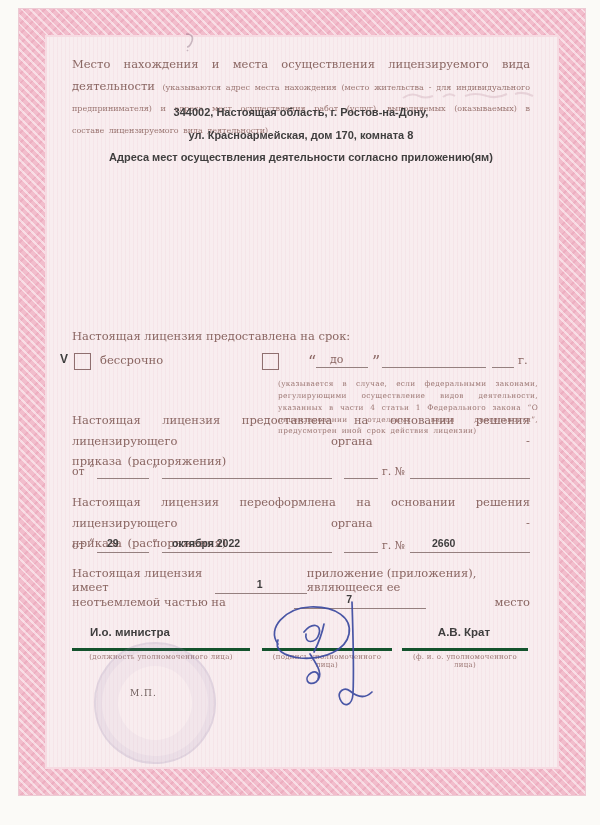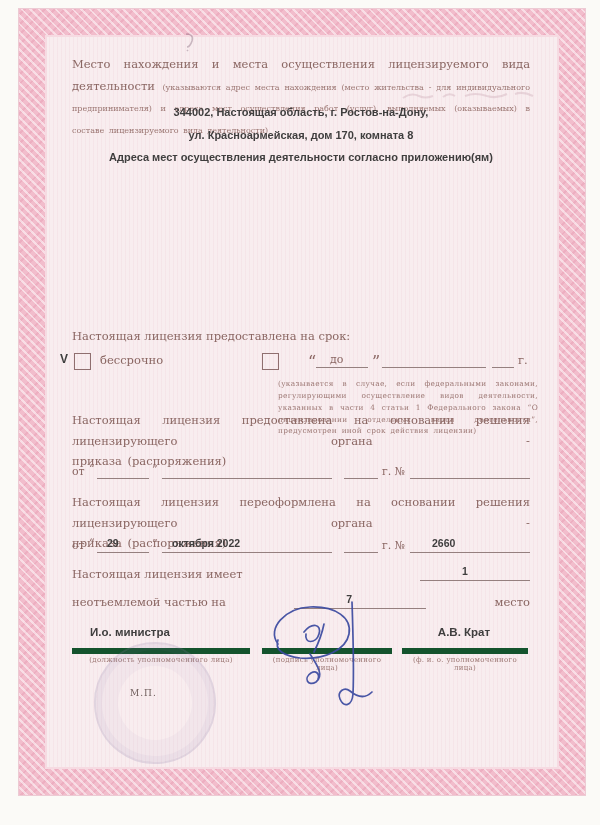--- a/index.html
+++ b/index.html
@@ -22,21 +22,21 @@
   .filled{font-family:"Liberation Sans", sans-serif;font-weight:bold;color:#3f3e3e;}
   .abs{position:absolute;}
   .just{text-align:justify;word-spacing:2px;}
   .jline{display:block;text-align:justify;text-align-last:justify;word-spacing:2px;}
   .nline{display:block;word-spacing:2px;}
   .blank{display:inline-block;border-bottom:1px solid #95807f;height:13px;position:relative;vertical-align:baseline;}
   .fill{position:absolute;bottom:2px;left:10px;font-family:"Liberation Sans", sans-serif;
         font-weight:bold;font-size:10.5px;color:#3f3e3e;white-space:nowrap;}
   .box{display:inline-block;width:15px;height:15px;border:1px solid #8f6f6f;background:transparent;}
   .q{color:#8a6662;}
-  .capline{border-top:6px solid #14532d;padding-top:2px;text-align:center;
+  .capline{border-top:3px solid #14532d;padding-top:2px;text-align:center;
            font-size:7px;color:#9b7672;letter-spacing:.3px;}
   .fieldrow{font-size:11px;color:#8a6662;}
 </style>
 </head>
 <body>
 
 <div id="scan">
   <div id="frame">
     <div id="sheet"></div>
   </div>
@@ -118,20 +118,21 @@
     <span class="blank" style="position:absolute;left:338px;top:1px;width:120px;">
         <span class="fill" style="bottom:3px;left:22px;">2660</span>
       </span>
   </div>
 
   <div class="abs tpl" style="left:72px;top:566px;width:458px;font-size:11.5px;display:flex;justify-content:space-between;align-items:flex-end;">
     <span>Настоящая лицензия имеет</span>
     <span class="blank" style="width:110px;height:14px;">
       <span class="fill" style="left:42px;bottom:3px;">1</span>
     </span>
+    <span>приложение (приложения), являющееся ее</span>
   </div>
   <div class="abs tpl" style="left:72px;top:594px;width:458px;font-size:11.5px;display:flex;align-items:flex-end;justify-content:space-between;">
     <span>неотъемлемой частью на</span>
     <span class="blank" style="width:132px;height:14px;margin:0 8px;">
       <span class="fill" style="left:52px;bottom:3px;">7</span>
     </span>
     <span>место</span>
   </div>
 
   <div class="abs filled" style="left:90px;top:626px;font-size:11.5px;">И.о. министра</div>

